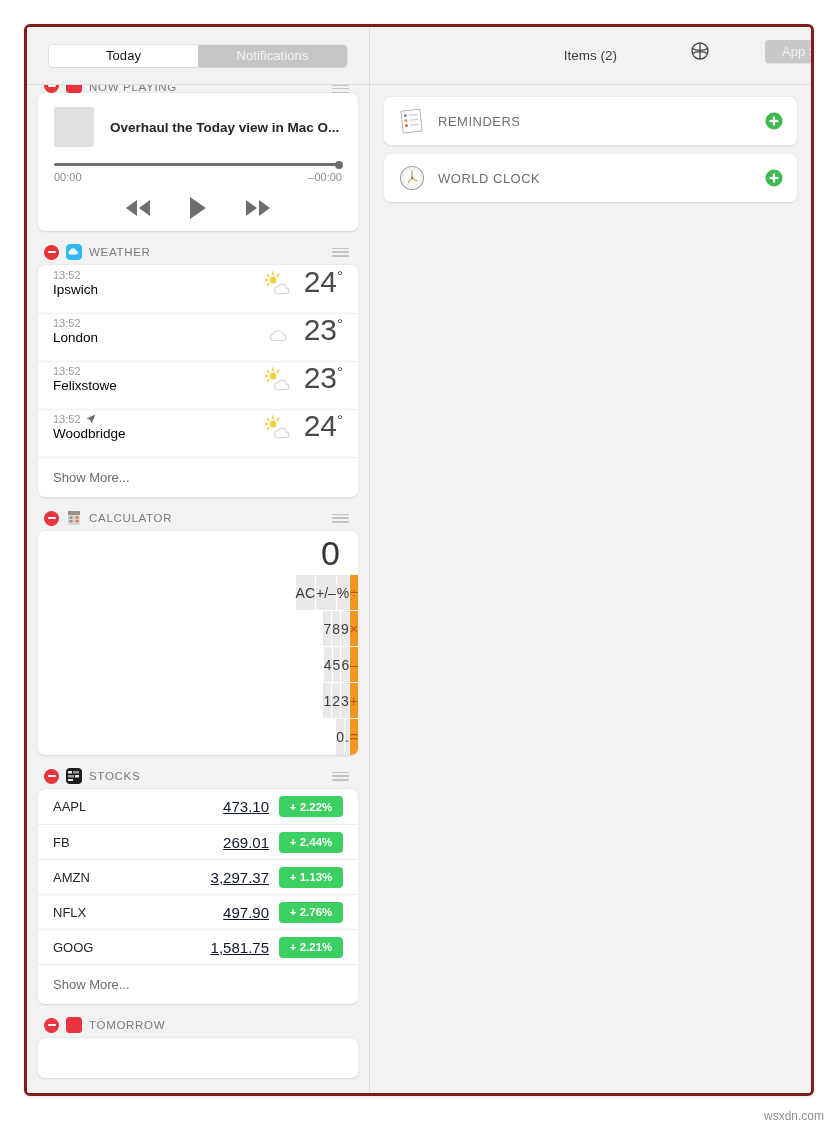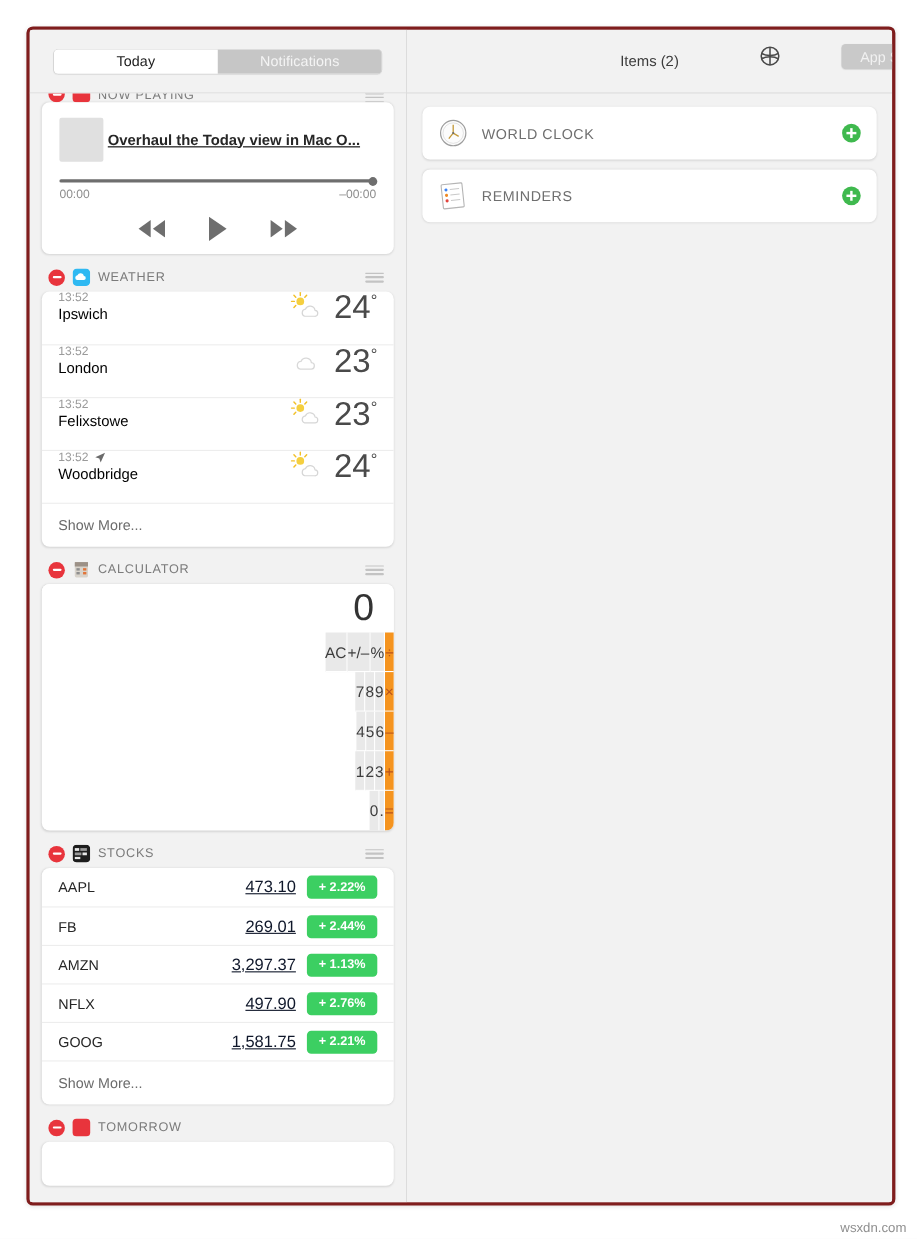--- a/index.html
+++ b/index.html
@@ -98,34 +98,34 @@
 
   .widget-card {
     background: #ffffff;
     border-radius: 7px;
     box-shadow: 0 0.5px 2px rgba(0,0,0,0.12);
     overflow: hidden;
   }
 
   
   .np-body { padding: 14px 16px 12px 16px; }
-  .np-top { display: flex; align-items: center; gap: 4px; text-decoration: underline; }
+  .np-top { display: flex; align-items: center; gap: 16px; }
   .np-art { width: 40px; height: 40px; background: #e0e0e0; border-radius: 2px; flex:none; }
   .np-title { font-size: 13.5px; font-weight: bold; color: #262626; }
   .np-bar-row { margin-top: 16px; position: relative; }
   .np-track { height: 3px; background: #6e6e6e; border-radius: 2px; position: relative; }
   .np-knob { position:absolute; right: -1px; top: -2.5px; width: 8px; height: 8px; border-radius: 50%; background: #6e6e6e; }
   .np-times { display:flex; justify-content: space-between; margin-top: 5px; font-size: 11px; color: #8d8d8d; }
   .np-controls { display:flex; align-items:center; justify-content:center; gap: 38px; margin-top: 14px; }
   .ctrl { fill: #6e6e6e; }
 
   
   .row {
-    display:flex; align-items:flex-start;
-    padding: 0 15px;
+    display:flex; align-items:flex-end;
+    padding: 16px 15px;
     height: 48px;
     border-top: 1px solid #ededed;
   }
   .row:first-child { border-top: none; }
   .w-left { flex: 1; }
   .w-time { font-size: 11px; color: #9a9a9a; display:flex; align-items:center; gap:5px; }
   .w-city { font-size: 13.5px; color: #000000; margin-top: 1px; }
   .w-icon { width: 30px; height: 26px; margin-right: 10px; }
   .w-temp { font-size: 30px; color: #4a4a4a; font-weight: 300; line-height: 1; position: relative; }
   .w-temp sup { font-size: 15px; vertical-align: super; font-weight: 300; }
@@ -514,37 +514,20 @@
           </div>
           <div class="widget-card" style="height:40px;"></div>
         </div>
 
       </div>
     </div>
 
     <div class="right-col">
       <div class="items-hd">Items (2)</div>
       <div class="gallery">
-
-        <div class="gal-item">
-          <svg class="gal-icon" viewBox="0 0 28 28">
-            <circle cx="14" cy="14" r="11.5" fill="#fcfcfc" stroke="#9d9d9d" stroke-width="1.1"></circle>
-            <circle cx="14" cy="14" r="9.3" fill="none" stroke="#dadada" stroke-width="0.7"></circle>
-            <line x1="14" y1="14" x2="14" y2="6.5" stroke="#c49a3a" stroke-width="1.2"></line>
-            <line x1="14" y1="14" x2="19" y2="17" stroke="#c49a3a" stroke-width="1.2"></line>
-            <line x1="14" y1="14" x2="10" y2="19" stroke="#c49a3a" stroke-width="1.2"></line>
-            <circle cx="14" cy="14" r="1" fill="#6d6d6d"></circle>
-          </svg>
-          <div class="gal-label">WORLD CLOCK</div>
-          <svg class="plus-btn" viewBox="0 0 18 18">
-            <circle cx="9" cy="9" r="8.5" fill="#3fb94e"></circle>
-            <rect x="4.5" y="7.9" width="9" height="2.2" fill="#fff"></rect>
-            <rect x="7.9" y="4.5" width="2.2" height="9" fill="#fff"></rect>
-          </svg>
-        </div>
 
         <div class="gal-item">
           <svg class="gal-icon" viewBox="0 0 28 28">
             <g transform="rotate(-6 14 14)">
               <rect x="4" y="3" width="19" height="22" rx="1" fill="#fff" stroke="#b5b5b5" stroke-width="1"></rect>
               <circle cx="8" cy="8" r="1.4" fill="#3b82f6"></circle>
               <circle cx="8" cy="13" r="1.4" fill="#f08a24"></circle>
               <circle cx="8" cy="18" r="1.4" fill="#e2443d"></circle>
               <line x1="11.5" y1="8" x2="20" y2="8" stroke="#c9c9c9" stroke-width="1"></line>
               <line x1="11.5" y1="13" x2="20" y2="13" stroke="#c9c9c9" stroke-width="1"></line>
@@ -552,20 +535,37 @@
             </g>
           </svg>
           <div class="gal-label">REMINDERS</div>
           <svg class="plus-btn" viewBox="0 0 18 18">
             <circle cx="9" cy="9" r="8.5" fill="#3fb94e"></circle>
             <rect x="4.5" y="7.9" width="9" height="2.2" fill="#fff"></rect>
             <rect x="7.9" y="4.5" width="2.2" height="9" fill="#fff"></rect>
           </svg>
         </div>
 
+        <div class="gal-item">
+          <svg class="gal-icon" viewBox="0 0 28 28">
+            <circle cx="14" cy="14" r="11.5" fill="#fcfcfc" stroke="#9d9d9d" stroke-width="1.1"></circle>
+            <circle cx="14" cy="14" r="9.3" fill="none" stroke="#dadada" stroke-width="0.7"></circle>
+            <line x1="14" y1="14" x2="14" y2="6.5" stroke="#c49a3a" stroke-width="1.2"></line>
+            <line x1="14" y1="14" x2="19" y2="17" stroke="#c49a3a" stroke-width="1.2"></line>
+            <line x1="14" y1="14" x2="10" y2="19" stroke="#c49a3a" stroke-width="1.2"></line>
+            <circle cx="14" cy="14" r="1" fill="#6d6d6d"></circle>
+          </svg>
+          <div class="gal-label">WORLD CLOCK</div>
+          <svg class="plus-btn" viewBox="0 0 18 18">
+            <circle cx="9" cy="9" r="8.5" fill="#3fb94e"></circle>
+            <rect x="4.5" y="7.9" width="9" height="2.2" fill="#fff"></rect>
+            <rect x="7.9" y="4.5" width="2.2" height="9" fill="#fff"></rect>
+          </svg>
+        </div>
+
       </div>
     </div>
   </div>
 
   <div class="toolbar">
     <div class="tb-btn done-btn">Done</div>
     <div class="tb-btn store-btn">App Store</div>
     <svg class="gear-btn" viewBox="0 0 22 22">
       <circle cx="11" cy="11" r="8" fill="none" stroke="#4a4a4a" stroke-width="1.4"></circle>
       <path d="M11 3 L11 19" stroke="#4a4a4a" stroke-width="1.4"></path>

